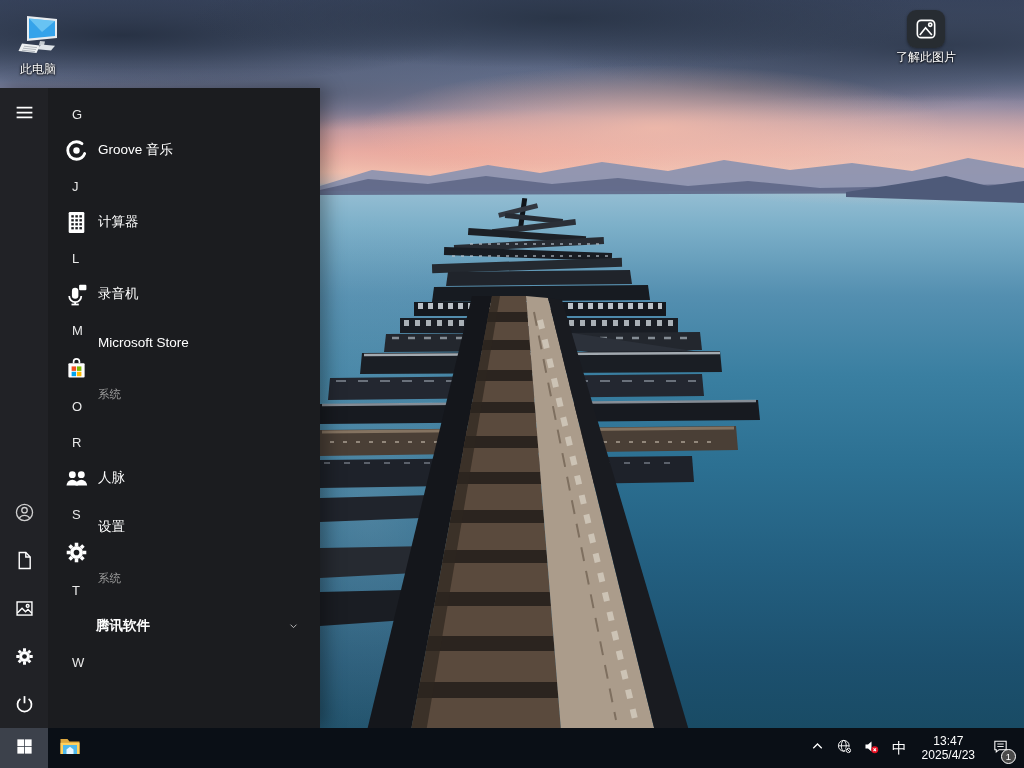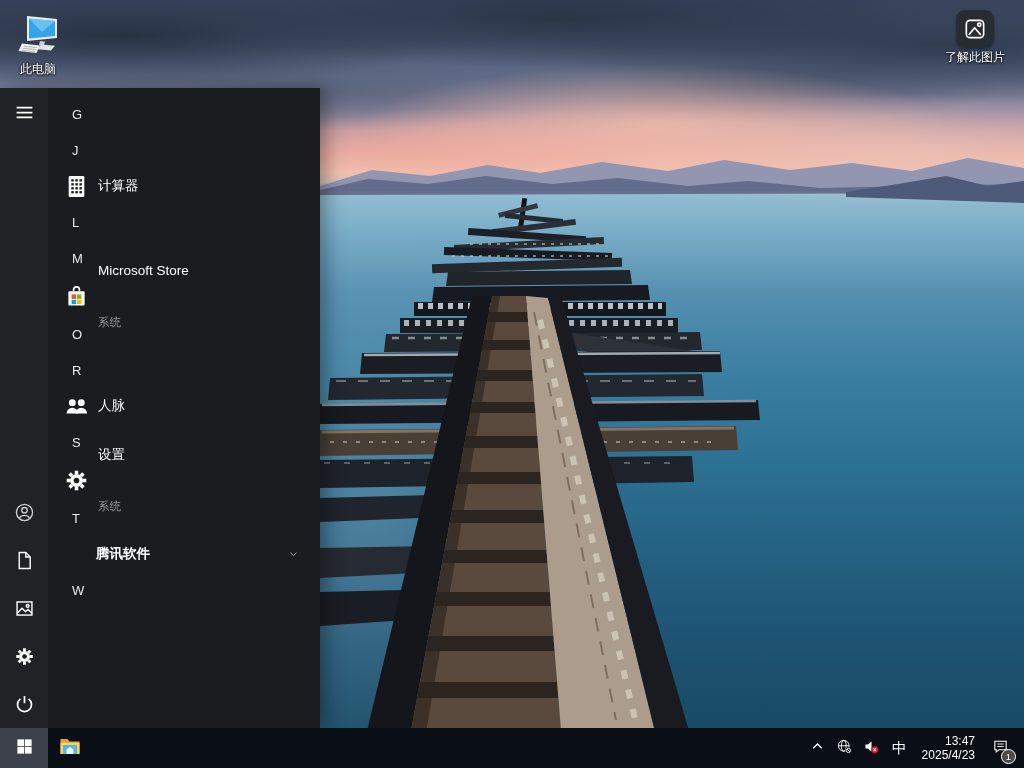--- a/index.html
+++ b/index.html
@@ -26,21 +26,21 @@
   }
   .wallpaper svg { position:absolute; inset:0; }
 
   
   .desk-icon { position:absolute; width:84px; display:flex; flex-direction:column;
     align-items:center; gap:2px; cursor:pointer; }
   .desk-icon .glyph { width:48px; height:48px; display:flex; align-items:center; justify-content:center; }
   .desk-icon .dlabel { font-size:12px; color:#fff; text-align:center; line-height:14px;
     text-shadow:0 1px 2px rgba(0,0,0,.95),0 0 3px rgba(0,0,0,.85); }
   #icon-this-pc { left:-4px; top:12px; }
-  #icon-learn-pic { left:933px; top:10px; }
+  #icon-learn-pic { left:884px; top:10px; }
   #icon-learn-pic .tile { width:38px; height:38px; border-radius:9px; background:rgba(38,42,47,.92);
     display:flex; align-items:center; justify-content:center; box-shadow:0 1px 3px rgba(0,0,0,.4); }
 
   
   .start-menu { position:absolute; left:0; top:88px; width:320px; height:640px;
     display:flex; background:#1b1c1f; box-shadow:6px 0 18px rgba(0,0,0,.35); }
   .rail { width:48px; background:#212226; display:flex; flex-direction:column;
     justify-content:space-between; flex:none; }
   .rail .rbtn { width:48px; height:48px; display:flex; align-items:center; justify-content:center; cursor:pointer; }
   .rail .rbtn svg { width:21px; height:21px; }
@@ -65,21 +65,21 @@
   .tb-btn { width:48px; display:flex; align-items:center; justify-content:center; cursor:pointer; flex:none; }
   .tb-btn svg { width:19px; height:19px; }
   #start-button { background:#3c414b; }
   #explorer-button { width:44px; }
   #explorer-button svg { width:24px; height:24px; }
   .tb-spacer { flex:1; }
   .tray { display:flex; align-items:center; flex:none; }
   .tray-btn { height:40px; display:flex; align-items:center; justify-content:center; cursor:pointer; padding:0 5px; position:relative; }
   .tray-btn svg { width:17px; height:17px; }
   .ime { color:#fff; font-size:14.5px; padding:0 7px; }
-  .clock { color:#fff; font-size:12px; line-height:14px; text-align:right; padding:0 8px; cursor:pointer; }
+  .clock { color:#fff; font-size:12px; line-height:14px; text-align:center; padding:0 8px; cursor:pointer; }
   .action-center { padding:0 9px; }
   .ac-badge { position:absolute; right:2px; bottom:4px; width:15px; height:15px; border-radius:50%;
     background:#4a4a4a; border:1.5px solid #fff; color:#fff; font-size:9.5px;
     display:flex; align-items:center; justify-content:center; }
   .show-desktop { width:6px; border-left:1px solid rgba(255,255,255,.25); cursor:pointer; }
 </style>
 </head>
 <body>
 
 <div class="desktop">
@@ -242,20 +242,31 @@
                 <line x1="12" y1="2.4" x2="12" y2="10.6"></line>
               </svg>
             </span>
           </div>
         </div>
     </div>
     <div class="app-list" id="app-list">
         <div class="row letter-row">
           <span class="letter">G</span>
         </div>
+        <div class="row app-row">
+          <span class="app-icon">
+            <svg viewBox="0 0 24 24">
+              <circle cx="12" cy="12" r="8.4" fill="none" stroke="#fff" stroke-width="2.7" stroke-dasharray="42 8" stroke-dashoffset="-3" stroke-linecap="round"></circle>
+              <circle cx="12" cy="12" r="3.1" fill="#fff"></circle>
+            </svg>
+          </span>
+          <div class="app-text">
+            <div class="app-label">Groove 音乐</div>
+          </div>
+        </div>
         <div class="row letter-row">
           <span class="letter">J</span>
         </div>
         <div class="row app-row">
           <span class="app-icon">
             <svg viewBox="0 0 24 24">
               <rect x="4.5" y="2" width="15" height="20" rx="1.2" fill="#fff"></rect>
               <g fill="#1b1c1f">
                 <rect x="7" y="5" width="2.4" height="2.2"></rect>
                 <rect x="10.9" y="5" width="2.4" height="2.2"></rect>
@@ -272,20 +283,34 @@
               </g>
             </svg>
           </span>
           <div class="app-text">
             <div class="app-label">计算器</div>
           </div>
         </div>
         <div class="row letter-row">
           <span class="letter">L</span>
         </div>
+        <div class="row app-row">
+          <span class="app-icon">
+            <svg viewBox="0 0 24 24">
+              <rect x="7.6" y="5.5" width="6.2" height="10.5" rx="3.1" fill="#fff"></rect>
+              <path d="M5 13.5a5.8 5.8 0 0 0 11.6 0" fill="none" stroke="#fff" stroke-width="1.7"></path>
+              <line x1="10.7" y1="19.3" x2="10.7" y2="21.4" stroke="#fff" stroke-width="1.7"></line>
+              <line x1="7.2" y1="21.6" x2="14.2" y2="21.6" stroke="#fff" stroke-width="1.7"></line>
+              <rect x="14.5" y="2.6" width="7" height="5.4" rx="1" fill="#fff"></rect>
+            </svg>
+          </span>
+          <div class="app-text">
+            <div class="app-label">录音机</div>
+          </div>
+        </div>
         <div class="row letter-row">
           <span class="letter">M</span>
         </div>
         <div class="row app-row two-line">
           <span class="app-icon">
             <svg viewBox="0 0 24 24">
               <path d="M9.2 7V5.6a2.8 2.8 0 0 1 5.6 0V7" fill="none" stroke="#fff" stroke-width="1.6"></path>
               <rect x="4.2" y="7" width="15.6" height="13.6" rx="1" fill="#fff"></rect>
               <rect x="7.3" y="10" width="4.3" height="4.3" fill="#f25022"></rect>
               <rect x="12.4" y="10" width="4.3" height="4.3" fill="#7fba00"></rect>

